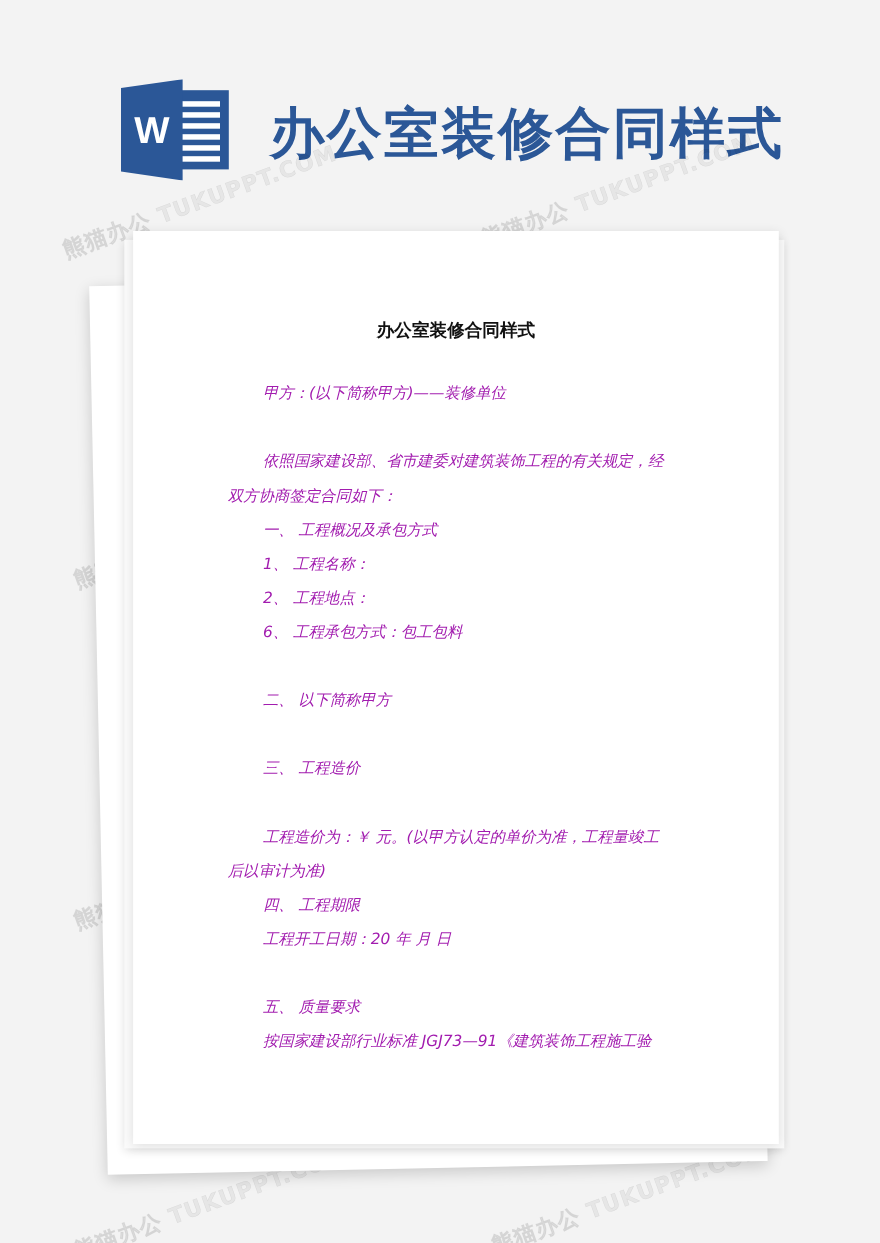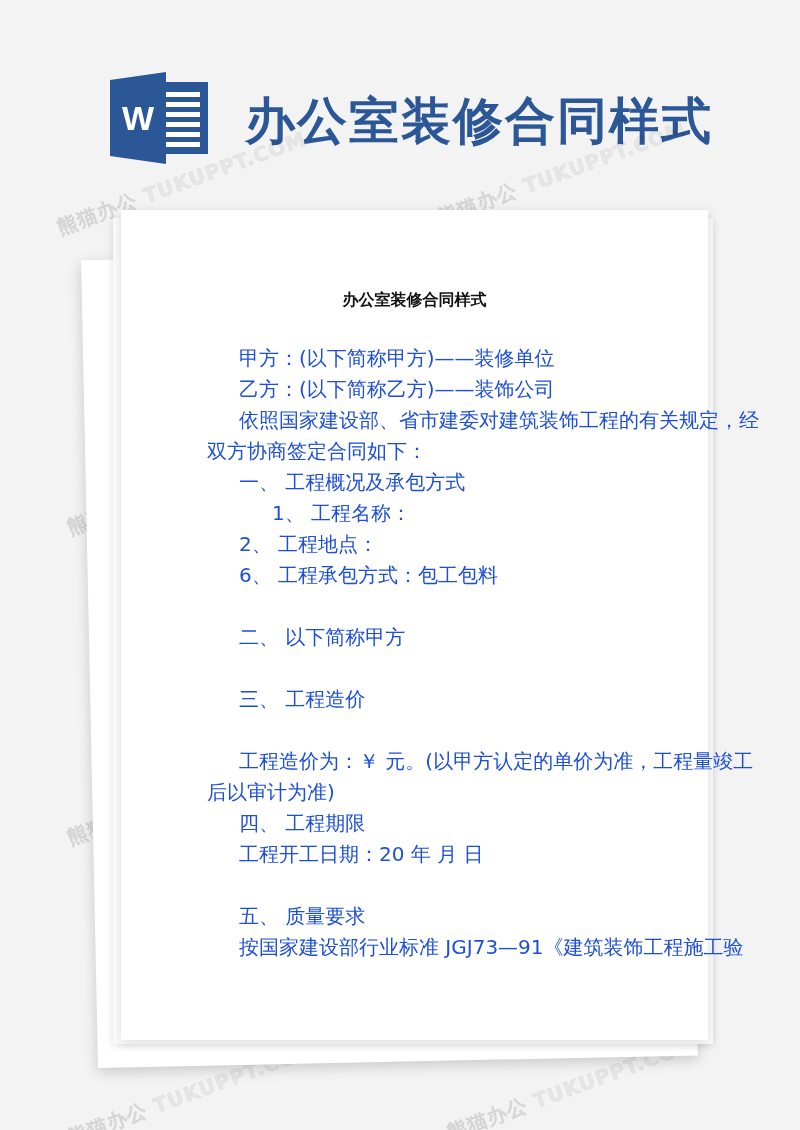--- a/index.html
+++ b/index.html
@@ -32,22 +32,23 @@
   .sheet {
     position: absolute; left: 121px; top: 210px; width: 587px; height: 830px;
     background: #ffffff;
     box-shadow: 0 2px 10px rgba(0,0,0,0.12);
   }
   .doc-title {
     position: absolute; left: 0; width: 587px; top: 80px; text-align: center;
     font-size: 16px; font-weight: bold; color: #111;
   }
   .line {
-    position: absolute; font-size: 20px; color: #1d4ed8; white-space: nowrap;
+    position: absolute; font-size: 14px; color: #a21caf; white-space: nowrap;
     line-height: 20px;
+    font-style: italic;
   }
   .watermark {
     position: absolute; font-size: 20px; font-weight: bold;
     color: rgba(0,0,0,0.05); transform: rotate(-20deg);
     white-space: nowrap; letter-spacing: 1px;
     -webkit-text-stroke: 0.5px rgba(0,0,0,0.08);
   }
 </style>
 </head>
 <body>
@@ -78,25 +79,24 @@
 <div class="watermark" style="left:60px;top:1080px;">熊猫办公 TUKUPPT.COM</div>
 <div class="watermark" style="left:440px;top:1075px;">熊猫办公 TUKUPPT.COM</div>
 
 <div class="sheet-back"></div>
 <div class="sheet-mid"></div>
 
 <div class="sheet">
   <div class="doc-title">办公室装修合同样式</div>
 
   <div class="line" style="left:118px;top:138px;">甲方：(以下简称甲方)——装修单位</div>
-  <div class="line" style="left:118px;top:169px;">乙方：(以下简称乙方)——装饰公司</div>
   <div class="line" style="left:118px;top:200px;">依照国家建设部、省市建委对建筑装饰工程的有关规定，经</div>
   <div class="line" style="left:86px;top:231px;">双方协商签定合同如下：</div>
   <div class="line" style="left:118px;top:262px;">一、  工程概况及承包方式</div>
-  <div class="line" style="left:118px;top:293px;margin-left:33px;">1、  工程名称：</div>
+  <div class="line" style="left:118px;top:293px;">1、  工程名称：</div>
   <div class="line" style="left:118px;top:324px;">2、  工程地点：</div>
   <div class="line" style="left:118px;top:355px;">6、  工程承包方式：包工包料</div>
   <div class="line" style="left:118px;top:417px;">二、  以下简称甲方</div>
   <div class="line" style="left:118px;top:479px;">三、  工程造价</div>
   <div class="line" style="left:118px;top:541px;">工程造价为：￥  元。(以甲方认定的单价为准，工程量竣工</div>
   <div class="line" style="left:86px;top:572px;">后以审计为准)</div>
   <div class="line" style="left:118px;top:603px;">四、  工程期限</div>
   <div class="line" style="left:118px;top:634px;">工程开工日期：20  年  月  日</div>
   <div class="line" style="left:118px;top:696px;">五、  质量要求</div>
   <div class="line" style="left:118px;top:727px;">按国家建设部行业标准 JGJ73—91《建筑装饰工程施工验</div>

